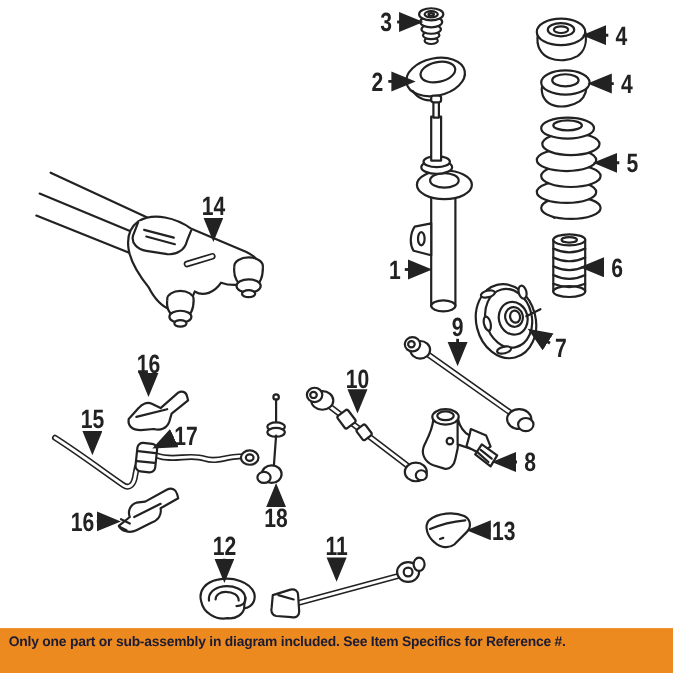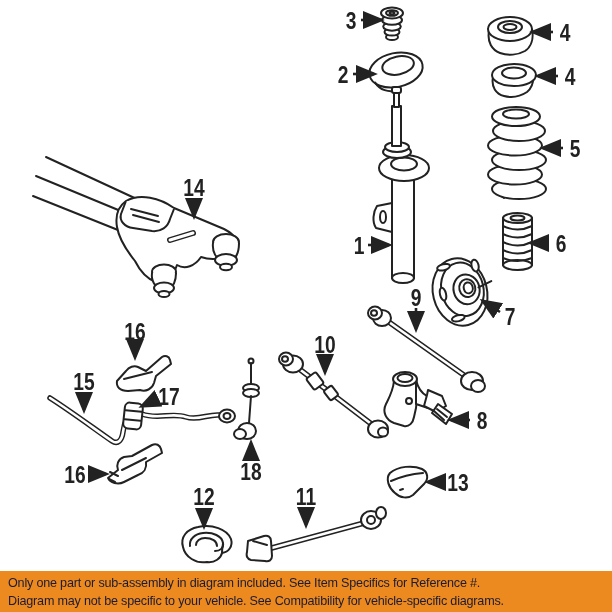--- a/index.html
+++ b/index.html
@@ -17,21 +17,21 @@
   .rod{fill:none;stroke:var(--line);stroke-width:5.5;stroke-linecap:round;}
   .rodw{fill:none;stroke:#ffffff;stroke-width:2.6;stroke-linecap:round;}
   .slot{fill:none;stroke:var(--line);stroke-width:6;stroke-linecap:round;}
   .slotw{fill:none;stroke:#ffffff;stroke-width:3;stroke-linecap:round;}
   .num{font-family:"Liberation Sans",sans-serif;font-weight:bold;font-size:24px;text-anchor:middle;fill:var(--line);}
   .arrow{stroke:var(--line);stroke-width:2.6;marker-end:url(#ah);}
   .banner{
     position:absolute;left:0;right:0;bottom:0;height:41px;box-sizing:border-box;
     background:var(--banner-bg);color:var(--banner-fg);
     padding:3px 8px 0 8px;
-    font-weight:normal;font-size:12.6px;line-height:18px;letter-spacing:-0.2px;
+    font-weight:bold;font-size:12.6px;line-height:18px;letter-spacing:-0.2px;
   }
 </style>
 </head>
 <body>
 
 <div class="stage">
   <svg width="612" height="612" viewBox="0 0 612 612">
     <defs>
       <marker id="ah" markerWidth="9" markerHeight="8" refX="7" refY="3.5" orient="auto">
         <path d="M0,0 L8.5,3.5 L0,7 Z" fill="#222222"></path>
@@ -304,15 +304,14 @@
         </g>
         <g>
           <text class="num" transform="translate(251 479.5) scale(0.8 1)">18</text>
           <line class="arrow" x1="251" y1="459" x2="251" y2="443"></line>
         </g>
       </g>
   </svg>
 
   <div class="banner">
     <div class="banner-line">Only one part or sub-assembly in diagram included. See Item Specifics for Reference #.</div>
-    <div class="banner-line">Diagram may not be specific to your vehicle. See Compatibility for vehicle-specific diagrams.</div>
   </div>
 </div>
 
 </body></html>

